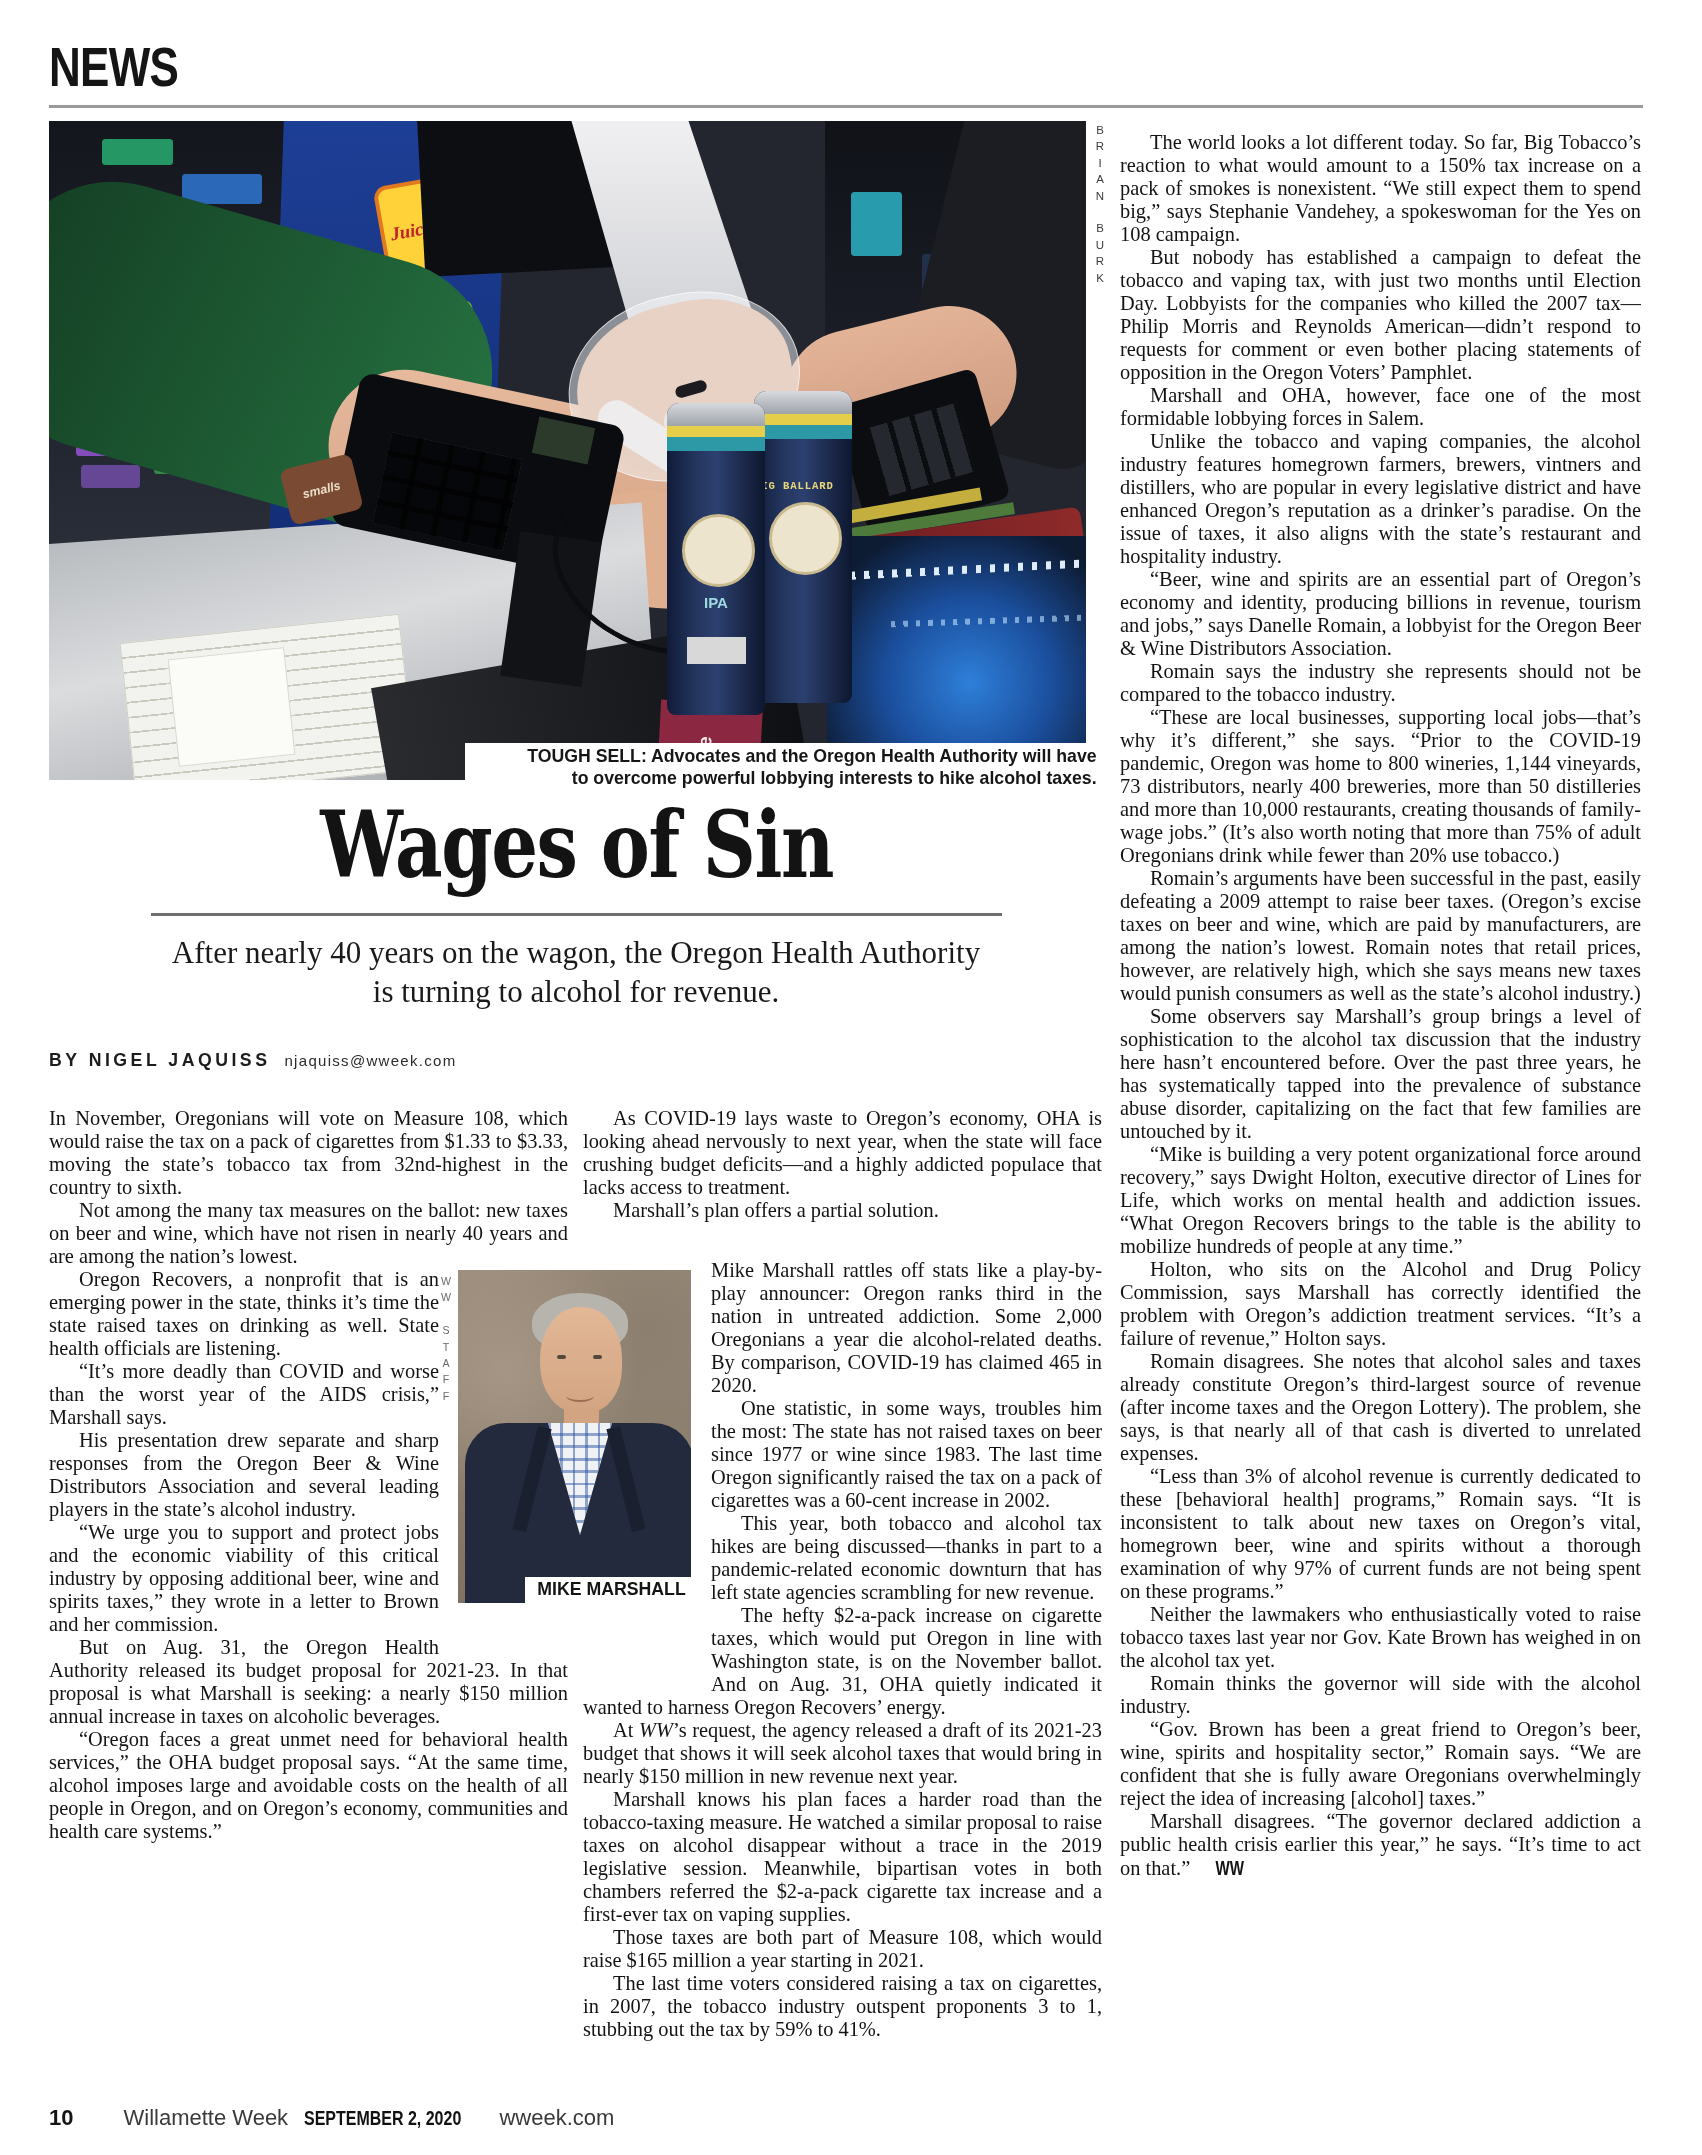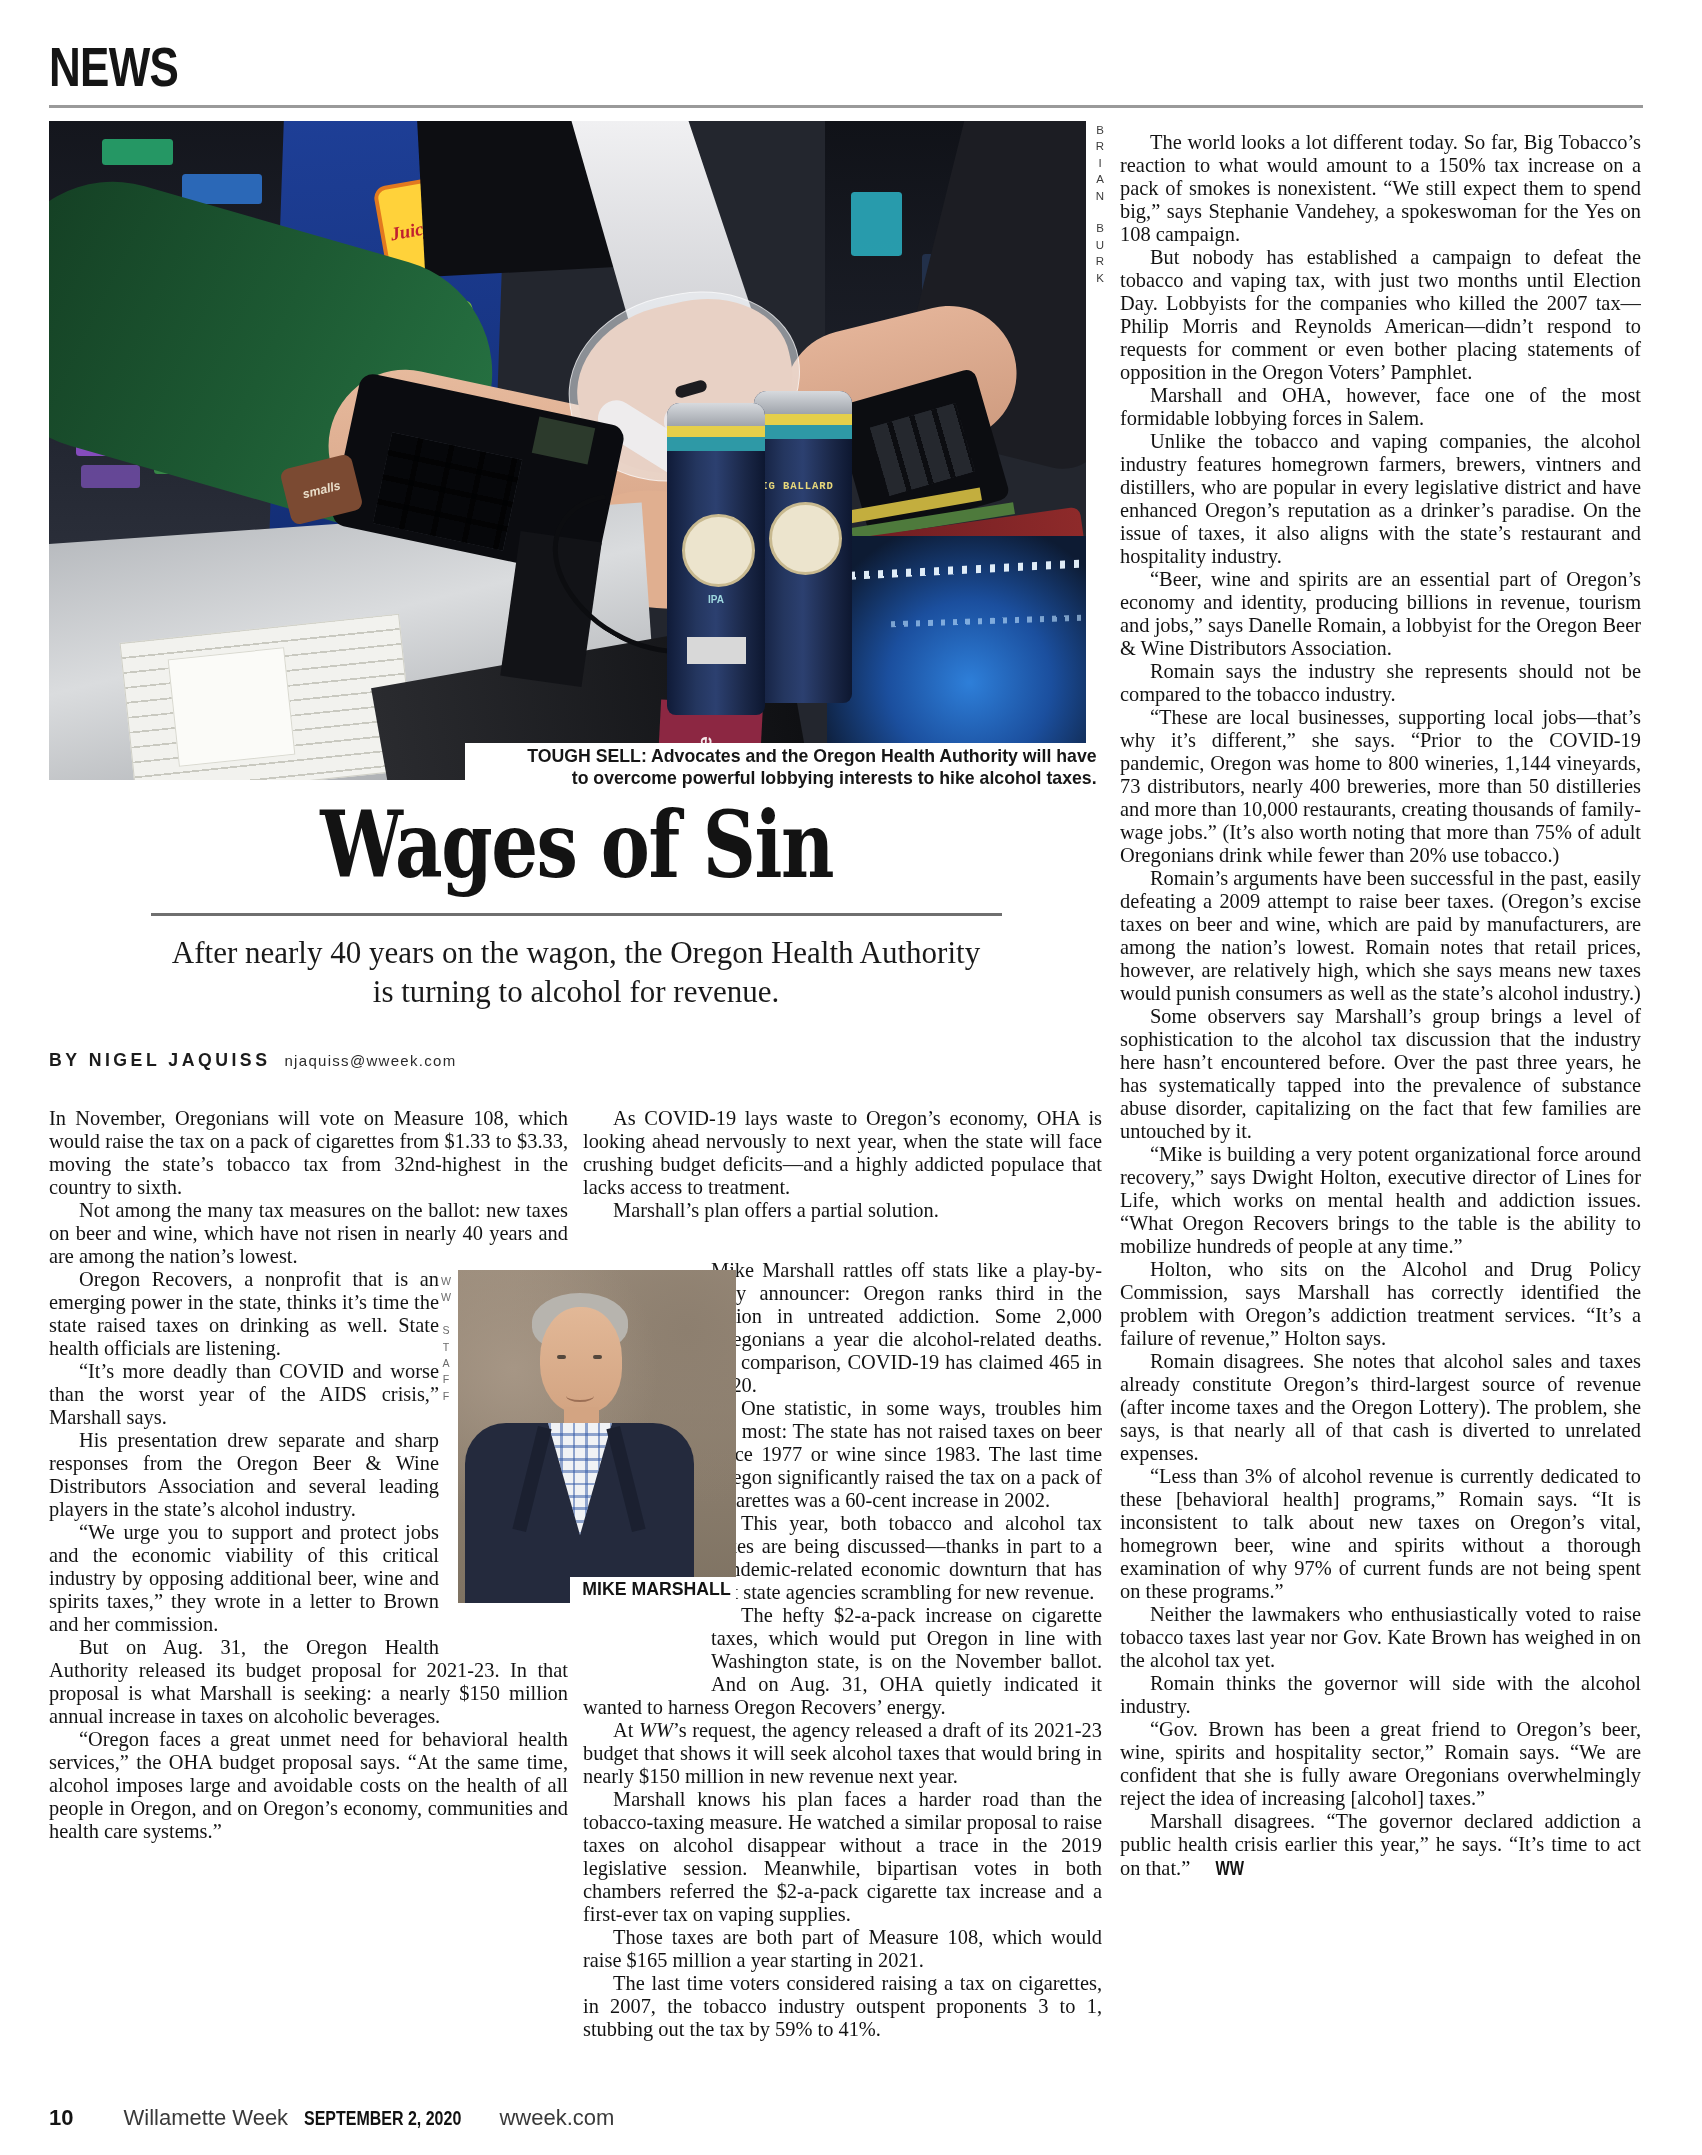--- a/index.html
+++ b/index.html
@@ -89,21 +89,21 @@
            background:linear-gradient(90deg,#101b38,#24365f 30%,#2c4070 50%,#1a2747 80%,#0d1730); }
   .h-can .top { left:0; top:0; width:100%; height:23px; border-radius:12.4px 12.4px 0 0;
                 background:linear-gradient(180deg,#d7dade,#9fa4ab); }
   .h-can .bandy { left:0; top:23px; width:100%; height:10.6px; background:#e5cf4a; }
   .h-can .bandt { left:0; top:34px; width:100%; height:14px; background:#2e99a6; }
   .h-can .brand { left:0; top:89px; width:100%; color:#e8d87a;
                   font-family:Liberation Mono, monospace; font-weight:700; font-size:10.6px; letter-spacing:0.9px; }
   .h-can .badge { left:15px; top:111px; width:67px; height:67px; border-radius:50%;
                   background:#ece4cd; border:3.5px solid #c8b98f; }
   .h-can .sub { left:0; top:191px; width:100%; text-align:center; color:#9fd8df;
-                font-family:"Liberation Sans",sans-serif; font-weight:700; font-size:10px; }
+                font-family:"Liberation Sans",sans-serif; font-weight:700; font-size:15px; }
   .h-can .bc { left:19.5px; bottom:51px; width:59px; height:26.6px; background:#d8d8d8; }
 
   .hero-caption { left:465px; top:743px; width:621px; text-align:right; background:#ffffff;
                   font-family:"Liberation Sans",sans-serif; font-weight:700; font-size:17.7px; line-height:22px;
                   color:#161616; padding:1.8px 0 1.8px 10.6px; white-space:nowrap; z-index:5; }
   .vcred { font-family:"Liberation Sans",sans-serif; writing-mode:vertical-rl; text-orientation:upright;
            letter-spacing:4.4px; color:#3c3c3c; }
   .cred-hero { left:1094px; top:124px; font-size:11.5px; }
   .cred-mp { left:440px; top:1275px; font-size:10.6px; color:#6b6b6b; z-index:6; }
 
@@ -128,21 +128,21 @@
   .col .sec { margin-top:37px; }
   .col1 { left:49px; top:1107px; width:519px; }
   .col2 { left:583px; top:1107px; width:519px; }
   .col3 { left:1120px; top:131px; width:521px; }
   .spacer-r { float:right; width:129px; height:387px; }
   .spacer-l { float:left; width:128px; height:369px; margin-top:46px; }
   .endmark { display:inline-block; transform:scaleX(.72); transform-origin:left;
              font-family:"Liberation Sans",sans-serif; font-weight:900; font-size:21px; margin-left:3.5px; }
 
   
-  .mp { left:458px; top:1270px; width:278px; height:333px; overflow:hidden; z-index:4;
+  .mp { left:458px; top:1270px; width:233px; height:333px; overflow:hidden; z-index:4;
         background:radial-gradient(circle at 20% 30%, #a69685 0%, rgba(0,0,0,0) 45%),
                    radial-gradient(circle at 82% 18%, #8d7f6f 0%, rgba(0,0,0,0) 50%),
                    linear-gradient(180deg,#9c8d7c,#7e7262); }
   .mp div { position:absolute; }
   .mp-hair { left:74px; top:23px; width:96px; height:59px; background:#b7b4ae; border-radius:50% 50% 42% 42%; }
   .mp-face { left:82px; top:37px; width:82px; height:106px; border-radius:48% 48% 42% 46%;
              background:linear-gradient(180deg,#e2b897,#d3a482); }
   .mp-eye { width:8.9px; height:4.4px; border-radius:2.7px; background:#54473c; top:85px; }
   .mp-mouth { left:108px; top:119px; width:28px; height:10.6px; border-bottom:2.7px solid #9c6f55; border-radius:50%; }
   .mp-neck { left:106px; top:137px; width:35px; height:25px; background:#d3a482; }

